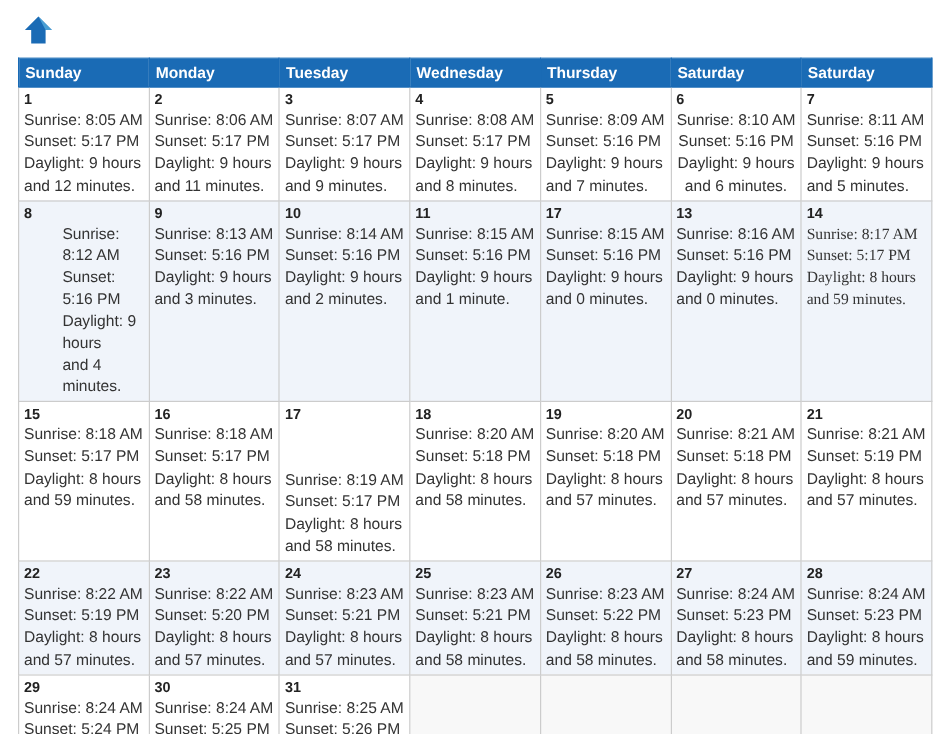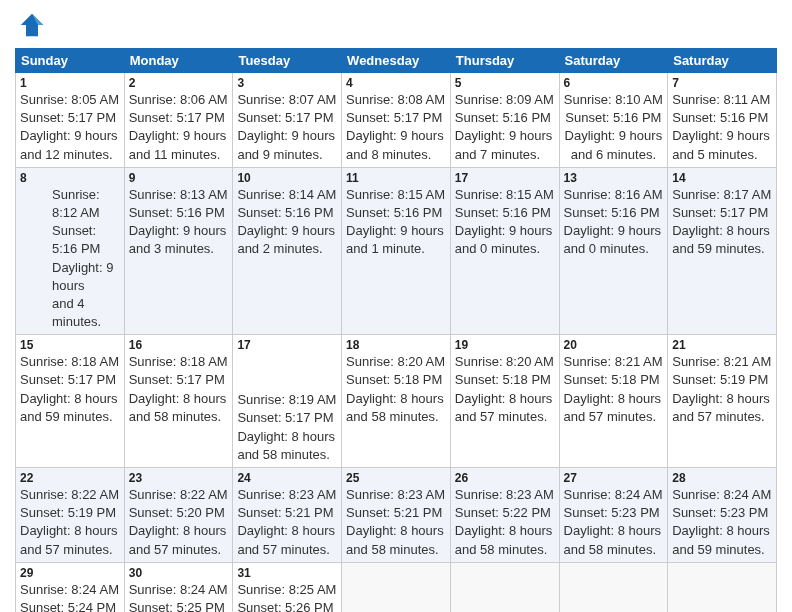--- a/index.html
+++ b/index.html
@@ -227,21 +227,21 @@
           </td>
           <td>
             <span class="day-num">13</span>
             <div class="day-info" style="white-space: pre-line;">Sunrise: 8:16 AM
 Sunset: 5:16 PM
 Daylight: 9 hours
 and 0 minutes.</div>
           </td>
           <td>
             <span class="day-num">14</span>
-            <div class="day-info" style="white-space: pre-line;">Sunrise: 8:17 AM
+            <div class="day-info" style="white-space: pre-line; font-family: Liberation Serif, serif;">Sunrise: 8:17 AM
 Sunset: 5:17 PM
 Daylight: 8 hours
 and 59 minutes.</div>
           </td>
         </tr>
         <tr>
           <td>
             <span class="day-num">15</span>
             <div class="day-info" style="white-space: pre-line;">Sunrise: 8:18 AM
 Sunset: 5:17 PM

